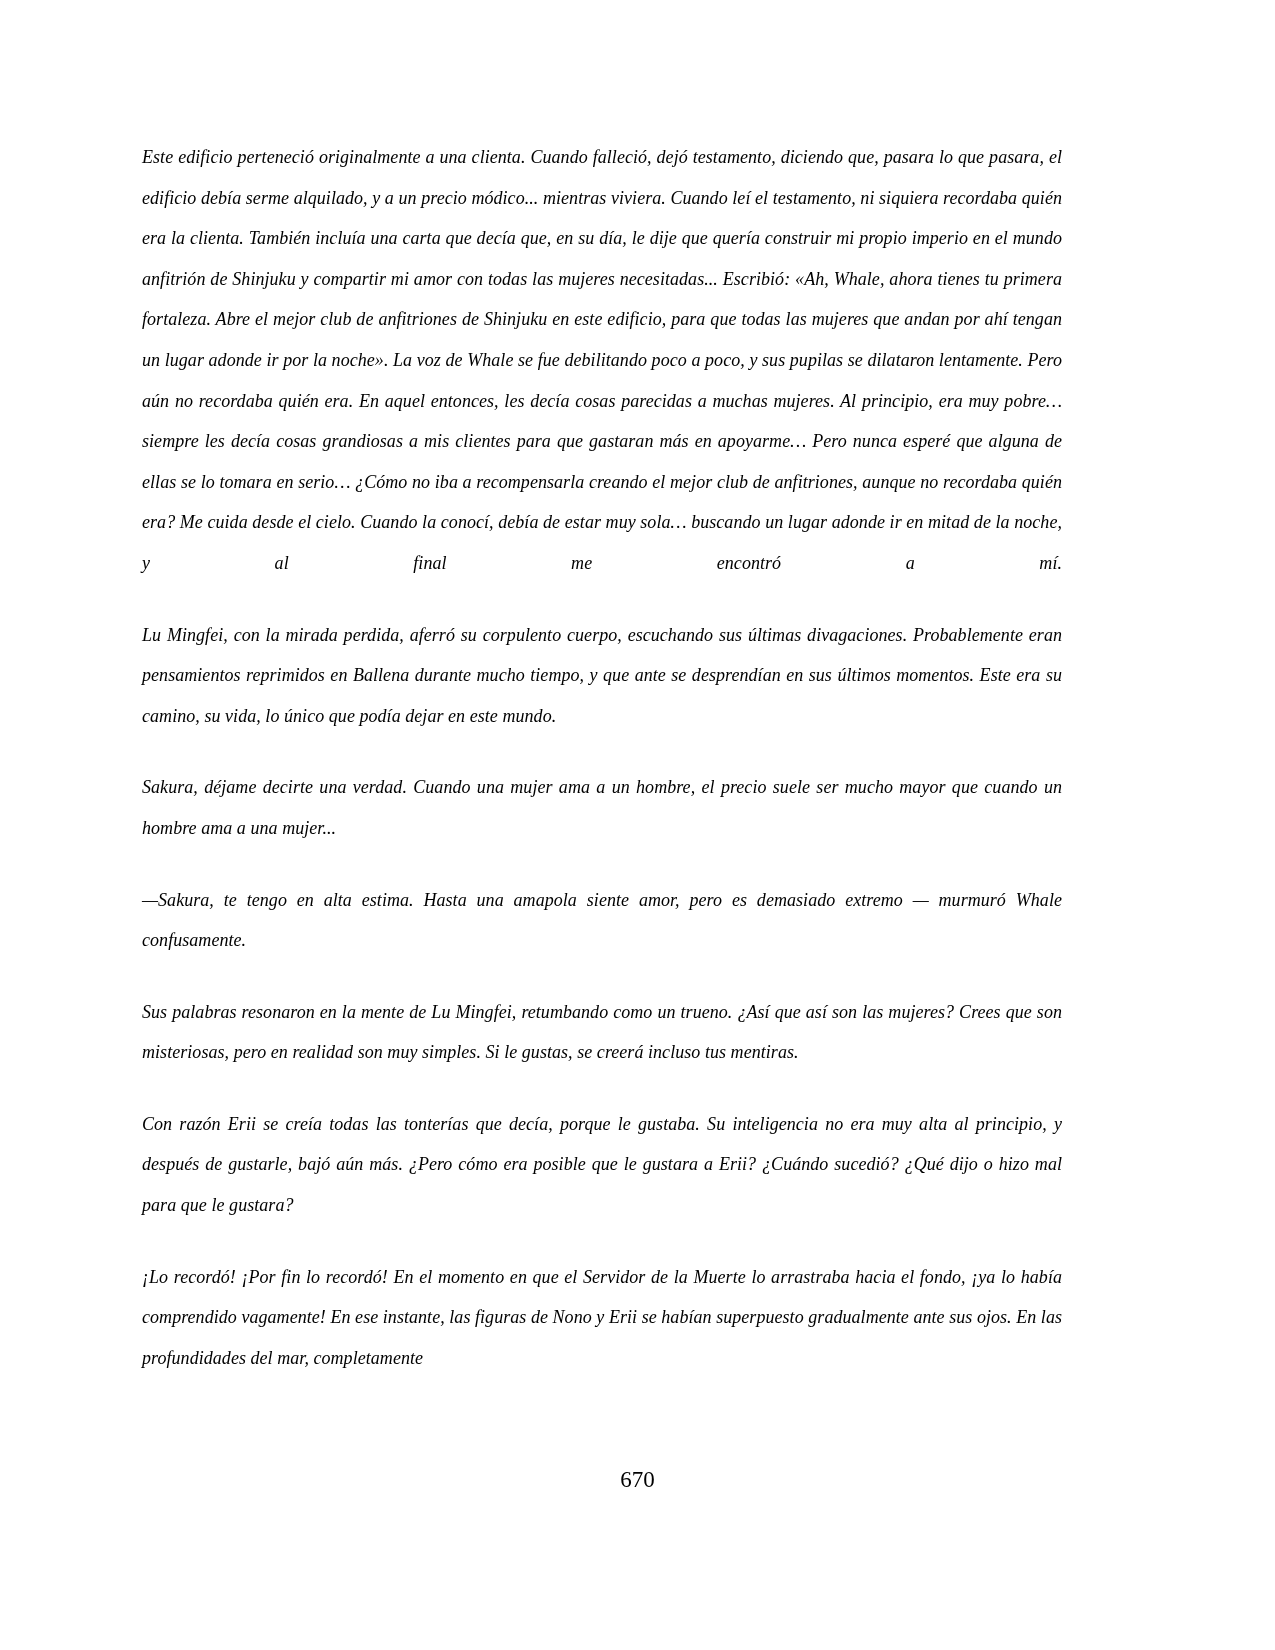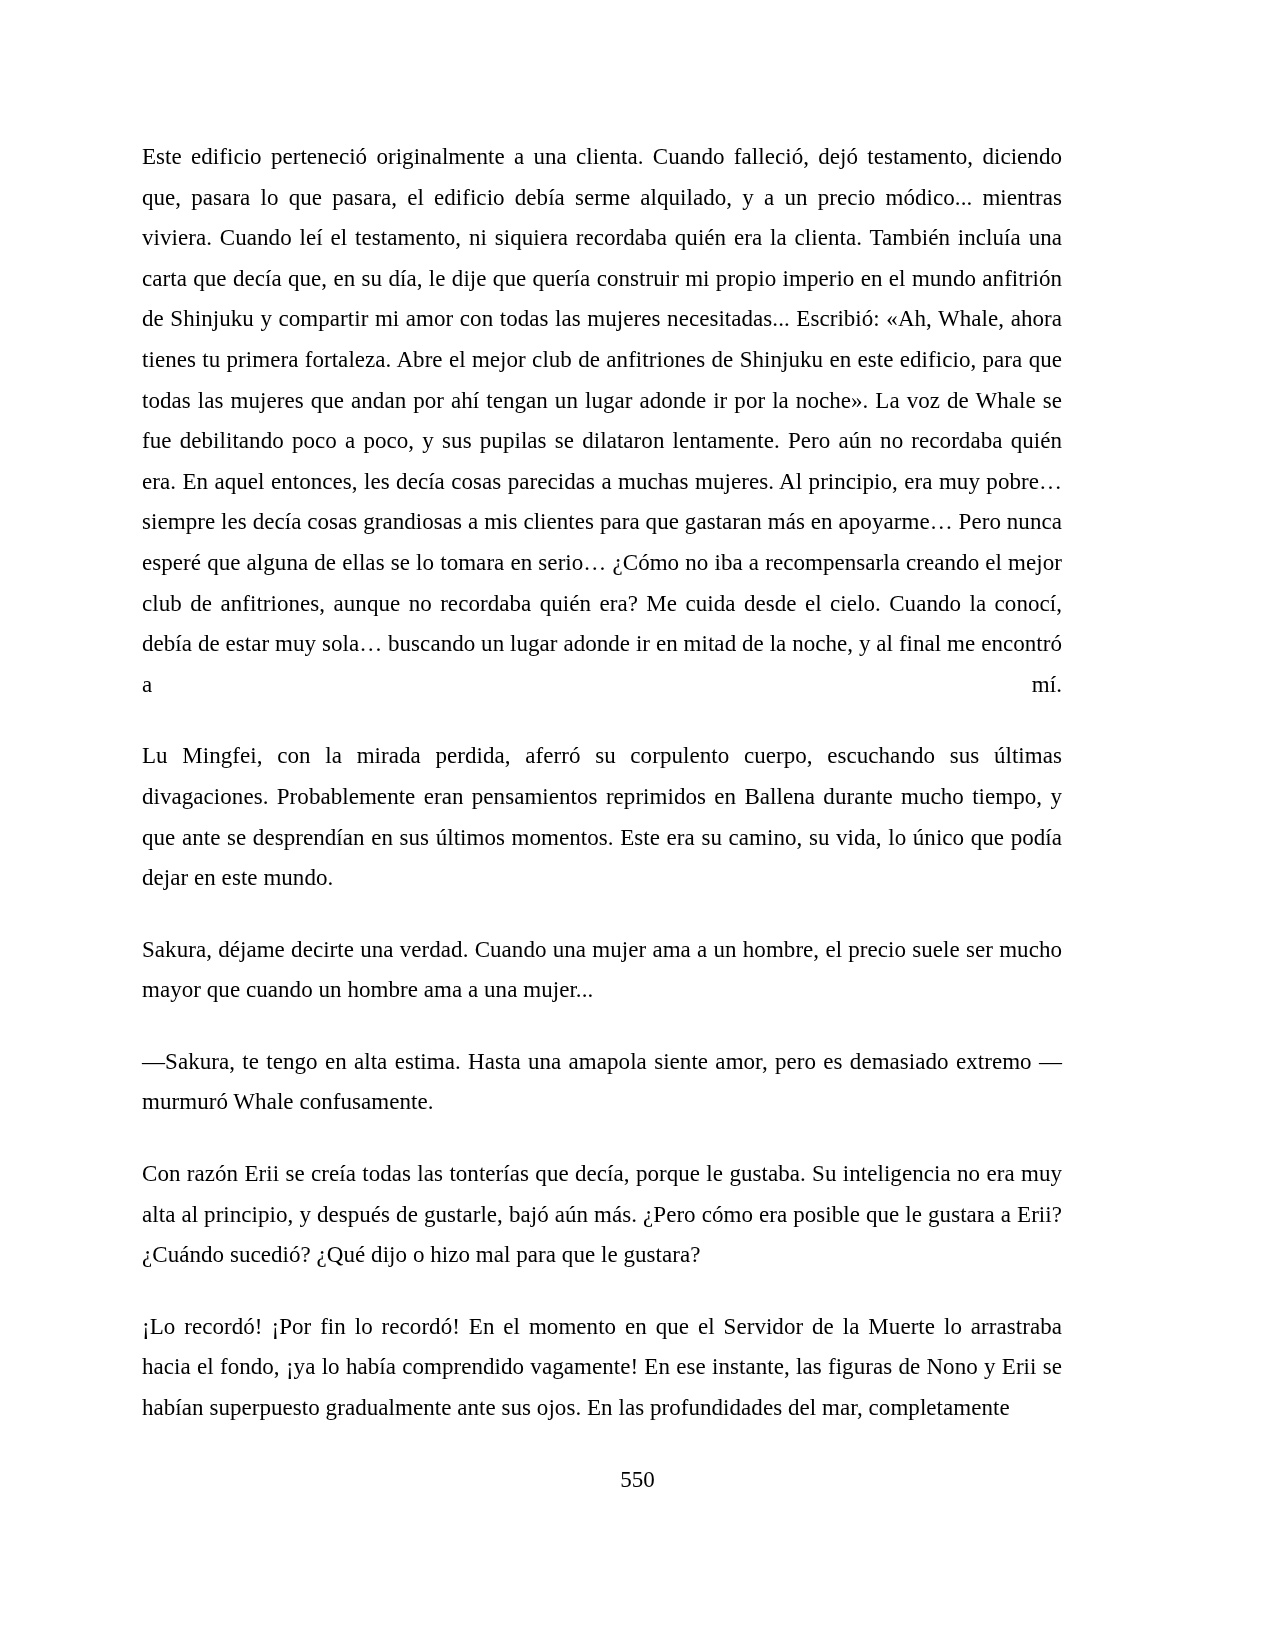--- a/index.html
+++ b/index.html
@@ -24,27 +24,28 @@
     background: #ffffff;
   }
   .content {
     position: absolute;
     left: 142px;
     top: 137px;
     width: 932px;
   }
   .para {
     margin: 0 12px 31px 0;
-    font-size: 23px;
+    font-size: 18px;
     line-height: 40.6px;
     text-align: justify;
     text-justify: inter-word;
     letter-spacing: 0.05px;
     word-spacing: 0px;
     hyphens: none;
+    font-style: italic;
     -webkit-hyphens: none;
   }
   .para:last-of-type {
     margin-bottom: 0;
   }
   
   .para.last-line-justify {
     text-align-last: justify;
   }
   .folio {
@@ -68,22 +69,23 @@
 
     <p class="para last-line-justify">Este edificio perteneció originalmente a una clienta. Cuando falleció, dejó testamento, diciendo que, pasara lo que pasara, el edificio debía serme alquilado, y a un precio módico... mientras viviera. Cuando leí el testamento, ni siquiera recordaba quién era la clienta. También incluía una carta que decía que, en su día, le dije que quería construir mi propio imperio en el mundo anfitrión de Shinjuku y compartir mi amor con todas las mujeres necesitadas... Escribió: «Ah, Whale, ahora tienes tu primera fortaleza. Abre el mejor club de anfitriones de Shinjuku en este edificio, para que todas las mujeres que andan por ahí tengan un lugar adonde ir por la noche». La voz de Whale se fue debilitando poco a poco, y sus pupilas se dilataron lentamente. Pero aún no recordaba quién era. En aquel entonces, les decía cosas parecidas a muchas mujeres. Al principio, era muy pobre… siempre les decía cosas grandiosas a mis clientes para que gastaran más en apoyarme… Pero nunca esperé que alguna de ellas se lo tomara en serio… ¿Cómo no iba a recompensarla creando el mejor club de anfitriones, aunque no recordaba quién era? Me cuida desde el cielo. Cuando la conocí, debía de estar muy sola… buscando un lugar adonde ir en mitad de la noche, y al final me encontró a mí.</p>
 
     <p class="para">Lu Mingfei, con la mirada perdida, aferró su corpulento cuerpo, escuchando sus últimas divagaciones. Probablemente eran pensamientos reprimidos en Ballena durante mucho tiempo, y que ante se desprendían en sus últimos momentos. Este era su camino, su vida, lo único que podía dejar en este mundo.</p>
 
     <p class="para">Sakura, déjame decirte una verdad. Cuando una mujer ama a un hombre, el precio suele ser mucho mayor que cuando un hombre ama a una mujer...</p>
 
     <p class="para">—Sakura, te tengo en alta estima. Hasta una amapola siente amor, pero es demasiado extremo — murmuró Whale confusamente.</p>
 
 
+    <p class="para">Sus palabras resonaron en la mente de Lu Mingfei, retumbando como un trueno. ¿Así que así son las mujeres? Crees que son misteriosas, pero en realidad son muy simples. Si le gustas, se creerá incluso tus mentiras.</p>
 
     <p class="para">Con razón Erii se creía todas las tonterías que decía, porque le gustaba. Su inteligencia no era muy alta al principio, y después de gustarle, bajó aún más. ¿Pero cómo era posible que le gustara a Erii? ¿Cuándo sucedió? ¿Qué dijo o hizo mal para que le gustara?</p>
 
     <p class="para">¡Lo recordó! ¡Por fin lo recordó! En el momento en que el Servidor de la Muerte lo arrastraba hacia el fondo, ¡ya lo había comprendido vagamente! En ese instante, las figuras de Nono y Erii se habían superpuesto gradualmente ante sus ojos. En las profundidades del mar, completamente</p>
 
   </div>
 
-  <div class="folio">550</div>
+  <div class="folio">670</div>
 
 </div>
 
 </body></html>

